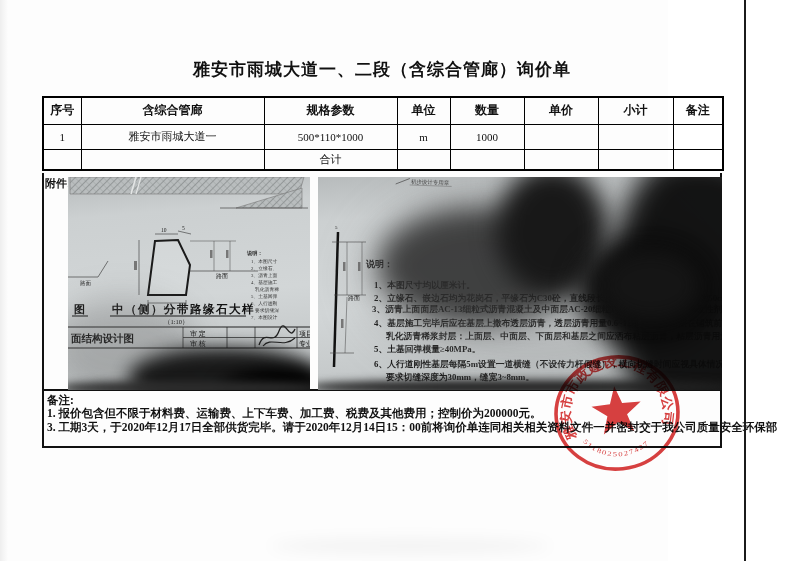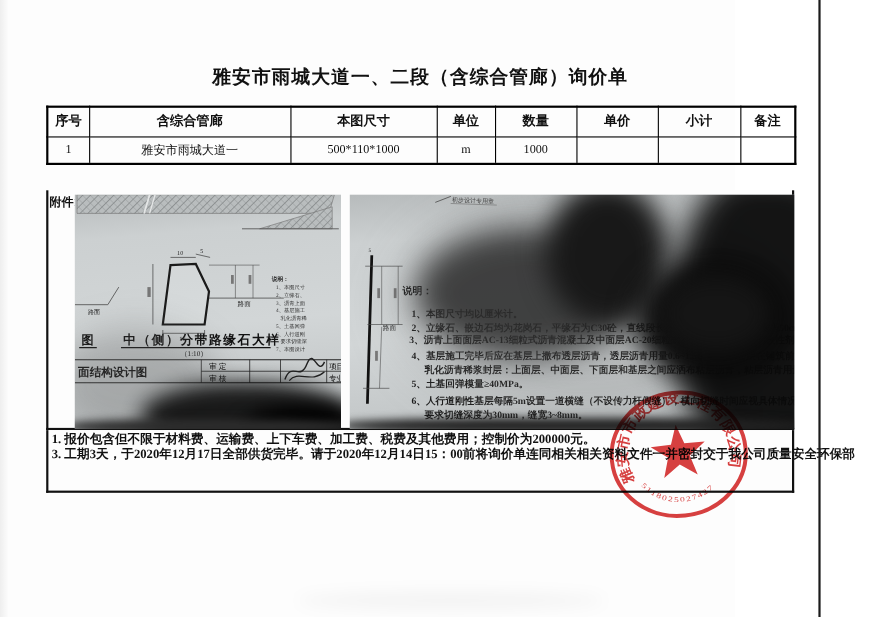--- a/index.html
+++ b/index.html
@@ -50,33 +50,43 @@
         <col style="width:53px">
       <col style="width:74px">
         <col style="width:74px">
         <col style="width:75px">
         <col style="width:50px">
     </colgroup>
     <tbody>
         <tr class="rh">
       <th>序号</th>
       <th>含综合管廊</th>
-      <th>本图尺寸</th>
+      <th>规格参数</th>
       <th>单位</th>
       <th>数量</th>
       <th>单价</th>
       <th>小计</th>
       <th>备注</th>
     </tr>
     <tr class="rb">
       <td>1</td>
       <td>雅安市雨城大道一</td>
       <td>500*110*1000</td>
       <td>m</td>
       <td>1000</td>
+      <td></td>
+      <td></td>
+      <td></td>
+    </tr>
+    <tr class="rt">
+      <td></td>
+      <td></td>
+      <td>合计</td>
+      <td></td>
+      <td></td>
       <td></td>
       <td></td>
       <td></td>
     </tr>
   </tbody>
     </table>
 
   <div class="abs attach-box"></div>
   <div class="abs attach-label">附件1:</div>
 
@@ -198,20 +208,21 @@
     <div class="blob" style="left:60px;top:30px;width:200px;height:118px;background:#2a2a2a;filter:blur(14px);opacity:0.85;"></div>
     <div class="blob" style="left:178px;top:-12px;width:112px;height:130px;background:#181818;filter:blur(12px);"></div>
     <div class="blob" style="left:258px;top:58px;width:145px;height:112px;background:#101010;filter:blur(12px);"></div>
     <div class="blob" style="left:298px;top:-22px;width:165px;height:265px;background:#0a0a0a;filter:blur(14px);opacity:0.95;border-radius:40%;"></div>
     <div class="blob" style="left:283px;top:72px;width:100px;height:72px;background:#151515;filter:blur(10px);"></div>
     <div class="blob" style="left:-6px;top:203px;width:416px;height:14px;background:#222;filter:blur(4px);border-radius:40%;"></div>
   </div>
 
   <div class="abs remarks-box"></div>
   <div class="abs remarks">
+    <div>备注:</div>
     <div>1. 报价包含但不限于材料费、运输费、上下车费、加工费、税费及其他费用；控制价为200000元。</div>
     <div>3. 工期3天，于2020年12月17日全部供货完毕。请于2020年12月14日15：00前将询价单连同相关相关资料文件一并密封交于我公司质量安全环保部</div>
   </div>
 
   <svg class="abs stamp" width="170" height="155" viewBox="0 0 170 155">
     <g transform="rotate(-6 77 75)">
       <ellipse cx="77" cy="75" rx="61" ry="56" fill="none" stroke="#d42b2b" stroke-width="3.6"></ellipse>
       <path id="sealArcTop" d="M34.4,94.9 A47,47 0 1 1 119.6,94.9" fill="none"></path>
       <text font-size="12.5" font-weight="bold" fill="#d42b2b">
         <textPath href="#sealArcTop" startOffset="0" textLength="185" lengthAdjust="spacingAndGlyphs">雅安市市政建设工程有限公司</textPath>

